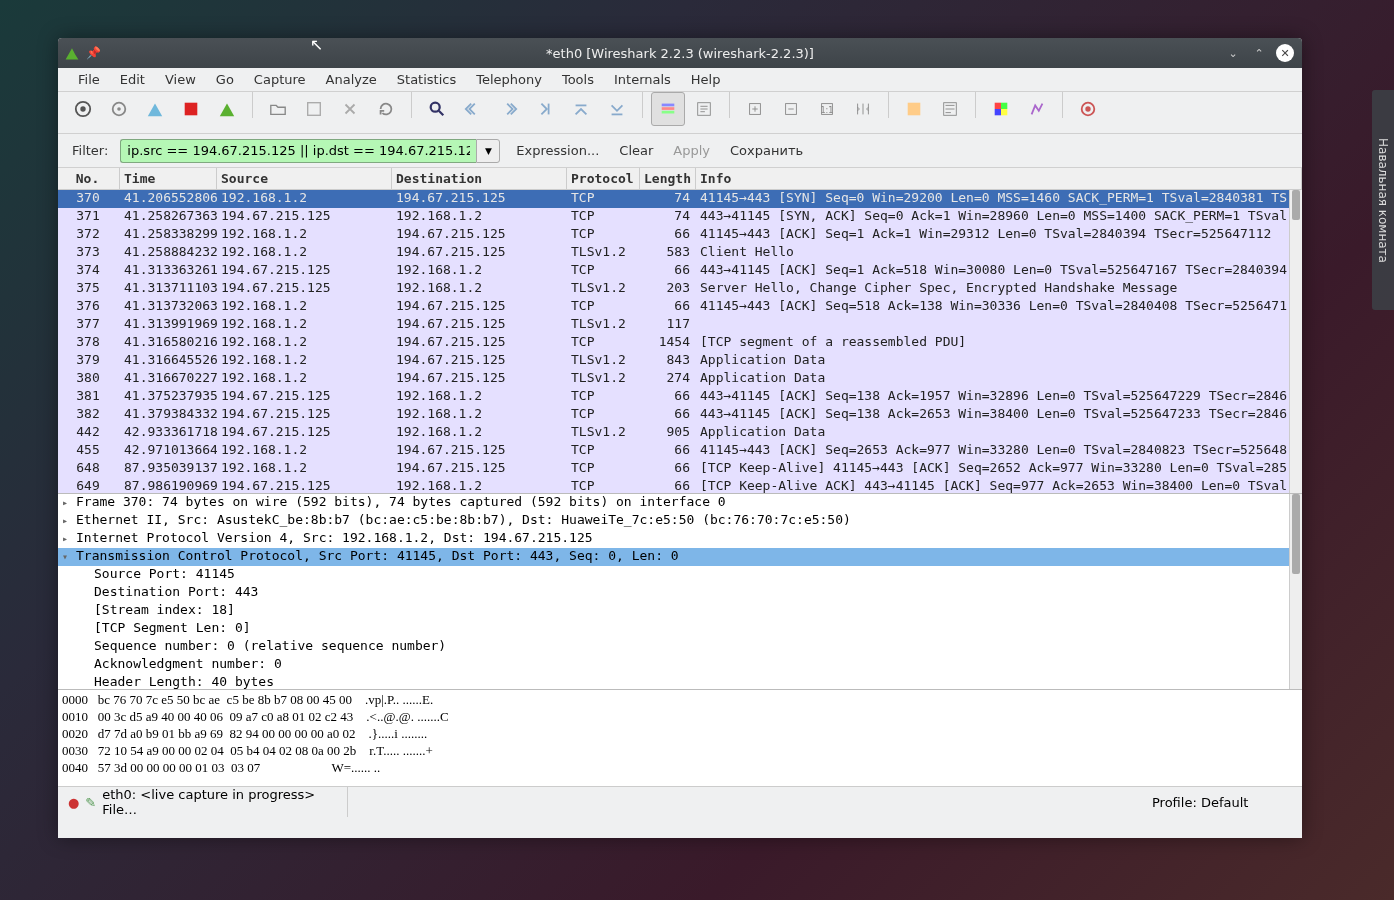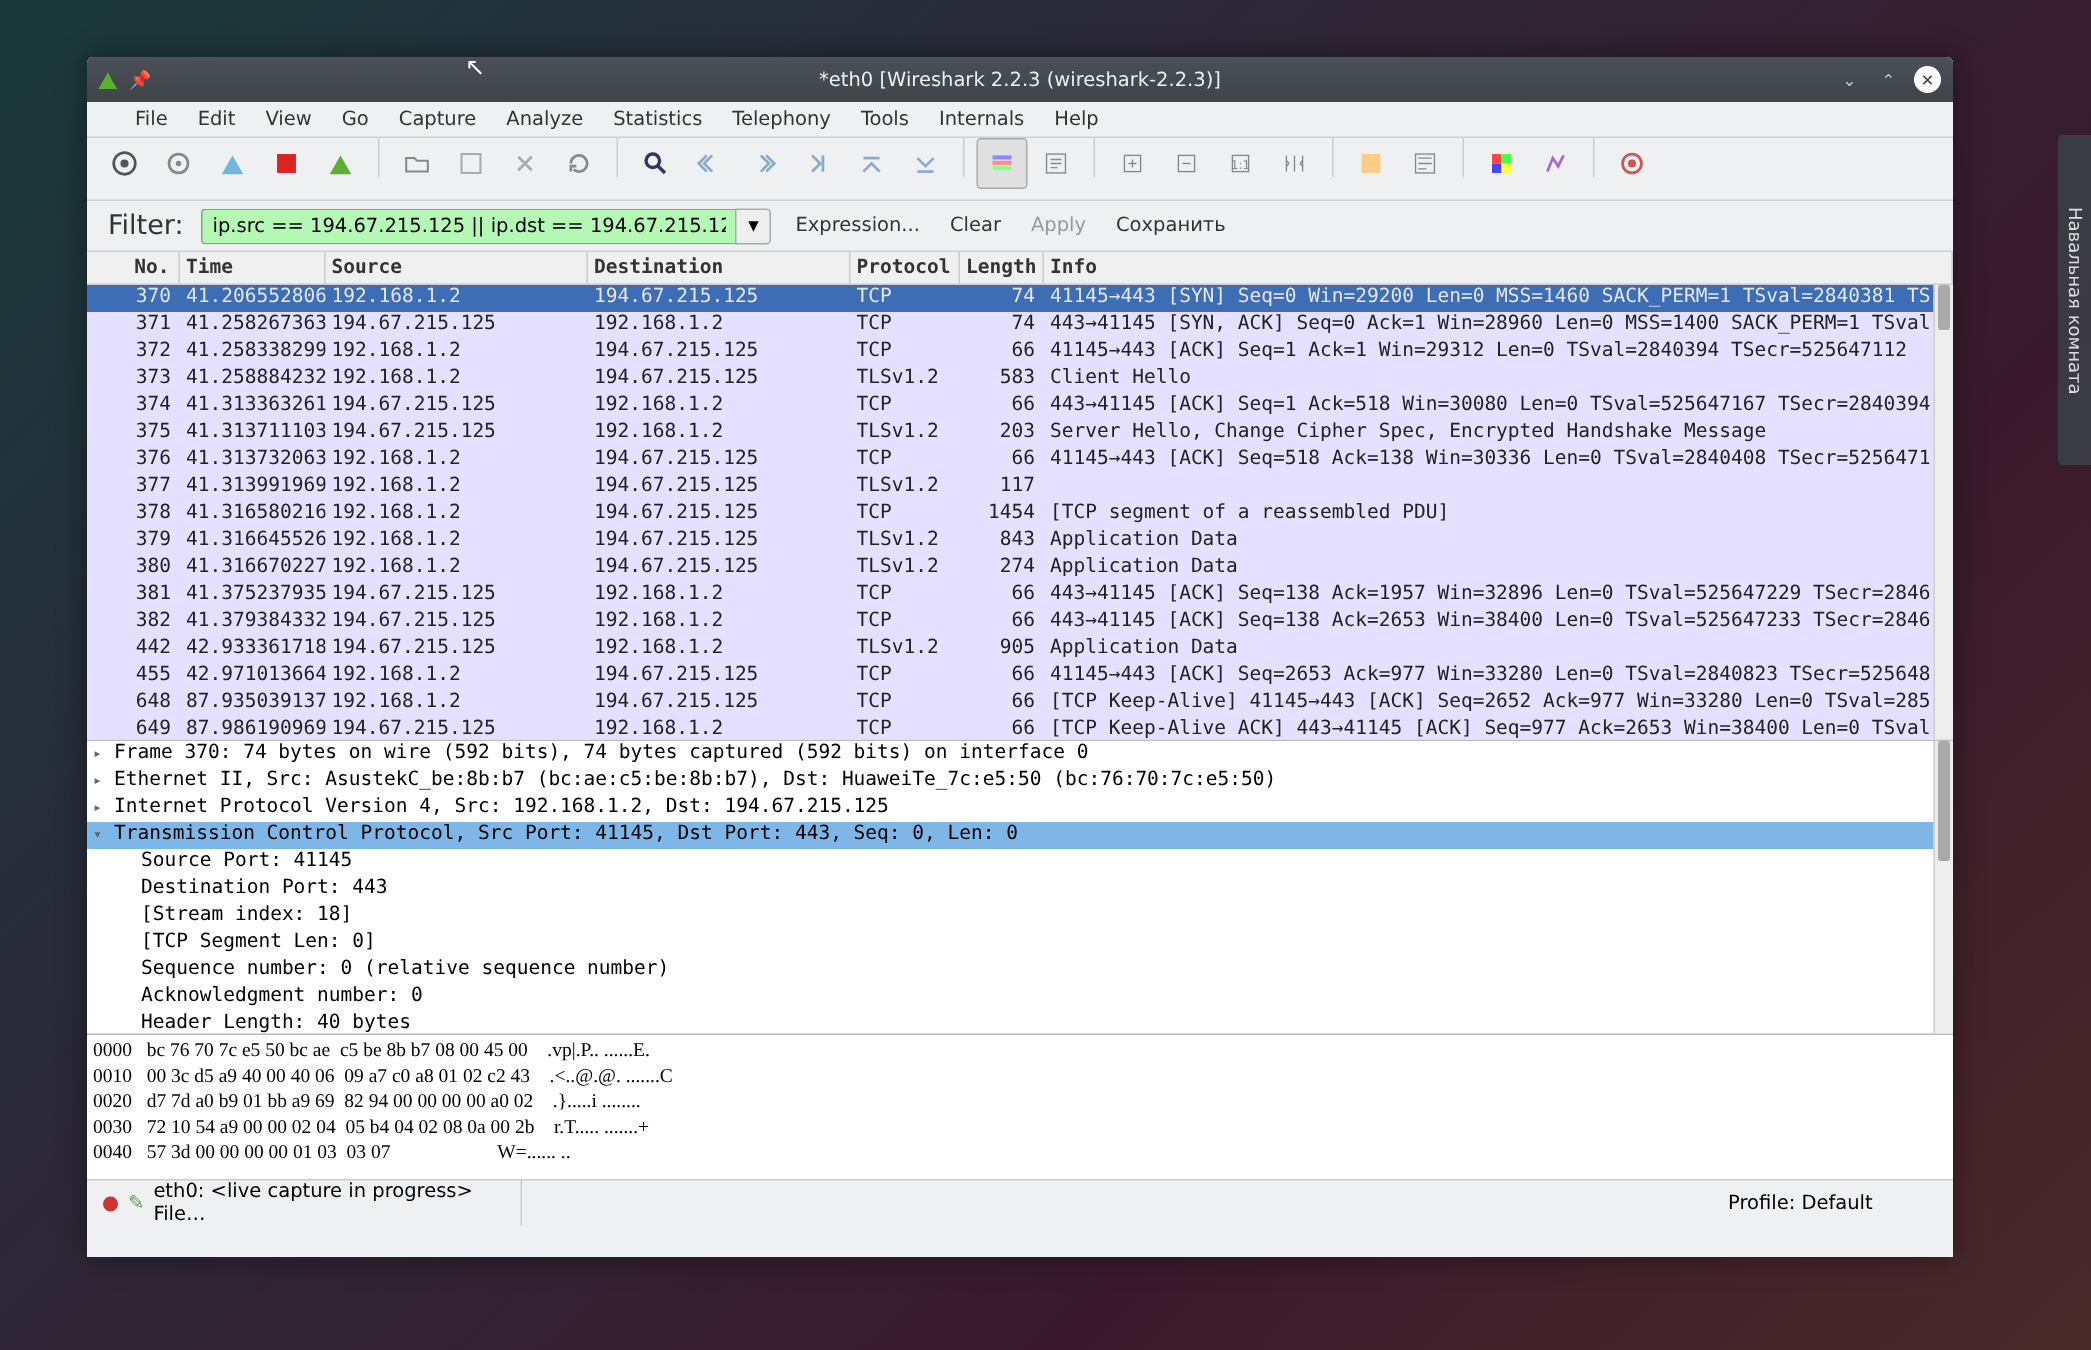--- a/index.html
+++ b/index.html
@@ -44,21 +44,21 @@
 .titlebar .left-icons .ticon { width:16px; height:16px; display:flex; align-items:center; justify-content:center; font-size:12px;}
 .titlebar .title { flex:1; text-align:center; font-size:13px; color:#eee;}
 .titlebar .right-icons { display:flex; align-items:center; gap:8px; padding-right:8px; width:120px; justify-content:flex-end;}
 .titlebar .right-icons .wbtn { width:18px; height:18px; display:flex; align-items:center; justify-content:center; font-size:11px; color:#ccc;}
 .titlebar .right-icons .close-btn { background:#fff; border-radius:50%; color:#444; font-weight:bold;}
 .menubar {
   height: 24px;
   background: #eff0f1;
   display: flex;
   align-items: center;
-  padding: 0 22px;
+  padding: 0 10px;
   border-bottom: 1px solid #d0d0d0;
 }
 .menubar .menuitem { padding: 2px 10px; font-size:13px; color:#333;}
 .toolbar {
   height: 42px;
   background: #eff0f1;
   display: flex;
   padding: 0 8px;
   gap: 2px;
   border-bottom: 1px solid #d0d0d0;
@@ -73,21 +73,21 @@
 .toolbar .sep { width:1px; height:26px; background:#ccc; margin:0 6px;}
 .filterbar {
   height: 34px;
   background: #eff0f1;
   display:flex;
   align-items:center;
   padding: 0 14px;
   gap: 12px;
   border-bottom: 1px solid #d0d0d0;
 }
-.filterbar .label { font-size:18px; color:#333; }
+.filterbar .label { font-size:13px; color:#333; }
 .filterbar .filter-input-wrap { display:flex; align-items:center;}
 .filterbar input.filter-input {
   width: 356px; height: 24px;
   background: #b5f7b5;
   border: 1px solid #7fa87f;
   border-right: none;
   border-radius: 3px 0 0 3px;
   padding: 0 6px;
   font-size: 13px;
   font-family: inherit;
@@ -130,21 +130,21 @@
   display:flex;
   height: 18px;
   font-family: "DejaVu Sans Mono", monospace;
   font-size: 13px;
   background: #e5e0ff;
   color: #222;
   white-space: nowrap;
 }
 .packet-list .row.selected { background: #3d6db5; color:#e5e5e5;}
 .packet-list .row > div { padding: 0 4px; overflow:hidden;}
-.c-no { width: 62px; text-align:right; padding-right:6px !important;}
+.c-no { width: 62px; text-align:center; padding-right:6px !important;}
 .c-time { width: 97px;}
 .c-src { width: 175px;}
 .c-dst { width: 175px;}
 .c-proto { width: 73px;}
 .c-len { width: 56px; text-align:right; padding-right:6px !important;}
 .c-info { flex:1; }
 .packet-list .scrollbar {
   position:absolute; right:0; top:22px; bottom:0; width:13px;
   background:#eee; border-left:1px solid #ccc;
 }

